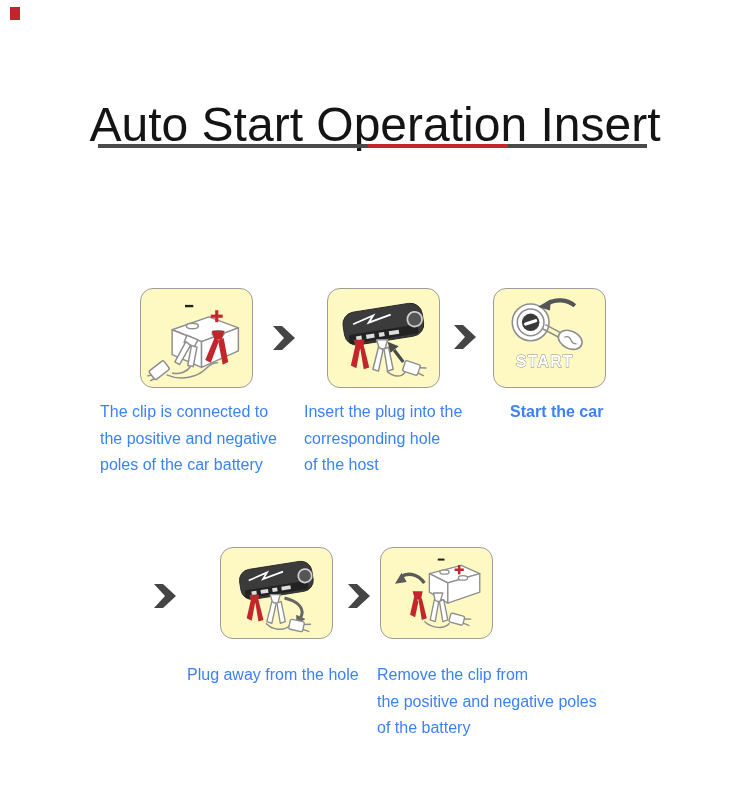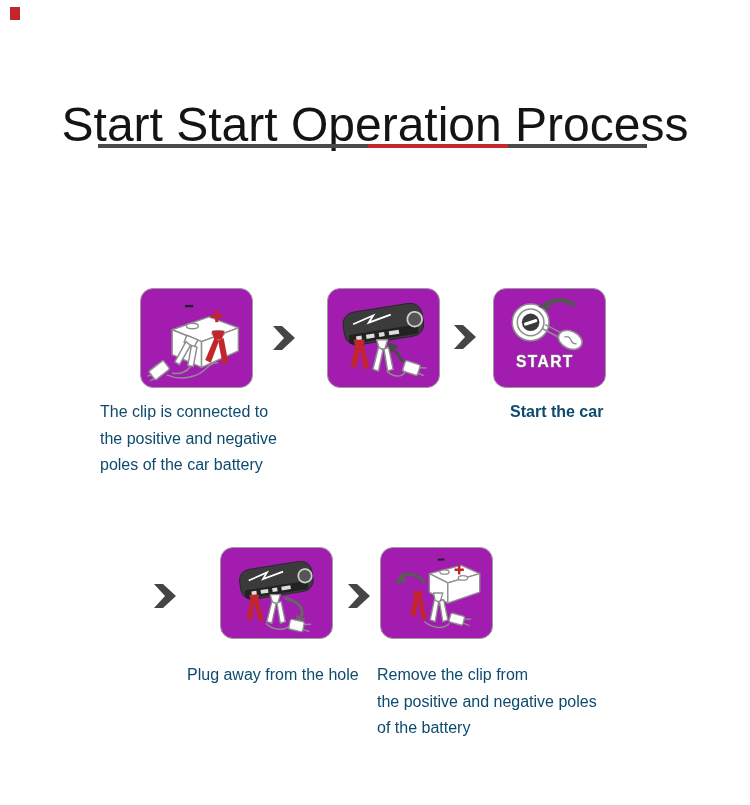--- a/index.html
+++ b/index.html
@@ -9,48 +9,48 @@
   }
   .red-mark{position:absolute;left:10px;top:7px;width:10px;height:13px;background:#c2262c;}
   .title{
     position:absolute;left:0;right:0;top:66px;text-align:center;
     font-size:48px;line-height:54px;color:#141414;font-weight:400;
   }
   .divider{position:absolute;left:98px;top:144px;width:549px;height:4px;background:#4a4a4a;}
   .divider-accent{position:absolute;left:270px;top:0;width:140px;height:4px;background:#c2282e;}
   .step-box{
     position:absolute;width:113px;border:1.6px solid #9c9c9c;border-radius:13px;
-    background:#a21caf;box-sizing:border-box;display:flex;align-items:center;justify-content:center;
+    background:#fef9c3;box-sizing:border-box;display:flex;align-items:center;justify-content:center;
   }
   .row1{top:288px;height:100px;}
   .row2{top:547px;height:92px;}
   #box1{left:140px;} #box2{left:327px;} #box3{left:493px;}
   #box4{left:220px;} #box5{left:380px;}
   .chevron{position:absolute;width:24px;height:26px;}
   #chev1{left:272px;top:325px;} #chev2{left:453px;top:324px;}
   #chev3{left:153px;top:583px;} #chev4{left:347px;top:583px;}
   .caption{
-    position:absolute;font-size:16px;line-height:26.5px;color:#0c4a6e;
+    position:absolute;font-size:16px;line-height:26.5px;color:#3b82f6;
     white-space:pre-line;
   }
   #cap1{left:100px;top:399px;}
   #cap2{left:304px;top:399px;}
   #cap3{left:510px;top:399px;font-weight:bold;}
   #cap4{left:187px;top:662px;}
   #cap5{left:377px;top:662px;}
   svg{display:block;}
 </style>
 </head>
 <body>
 
 <div class="canvas">
 
   <div class="red-mark"></div>
 
-  <h1 class="title">Start Start Operation Process</h1>
+  <h1 class="title">Auto Start Operation Insert</h1>
 
   <div class="divider">
     <div class="divider-accent"></div>
   </div>
 
   <div id="box1" class="step-box row1">
     <svg width="105" height="92" viewBox="0 0 113 100">
 
       <g stroke="#8e8e8e" stroke-width="1.6" fill="#fff" stroke-linejoin="round">
         <polygon points="30,41 70,27 102,39 62,54"></polygon>
@@ -223,19 +223,22 @@
       <g transform="rotate(15 82 82)">
         <rect x="72" y="76" width="17" height="11" rx="2" fill="#fff" stroke="#8e8e8e" stroke-width="1.6"></rect>
         <path d="M89,79 l8,-2 M89,84 l8,1" stroke="#8e8e8e" stroke-width="1.6" fill="none"></path>
       </g>
     </svg>
   </div>
 
   <div id="cap1" class="caption">The clip is connected to
 the positive and negative
 poles of the car battery</div>
+  <div id="cap2" class="caption">Insert the plug into the
+corresponding hole
+of the host</div>
   <div id="cap3" class="caption">Start the car</div>
   <div id="cap5" class="caption">Remove the clip from
 the positive and negative poles
 of the battery</div>
   <div id="cap4" class="caption">Plug away from the hole</div>
 
 </div>
 
 </body></html>

